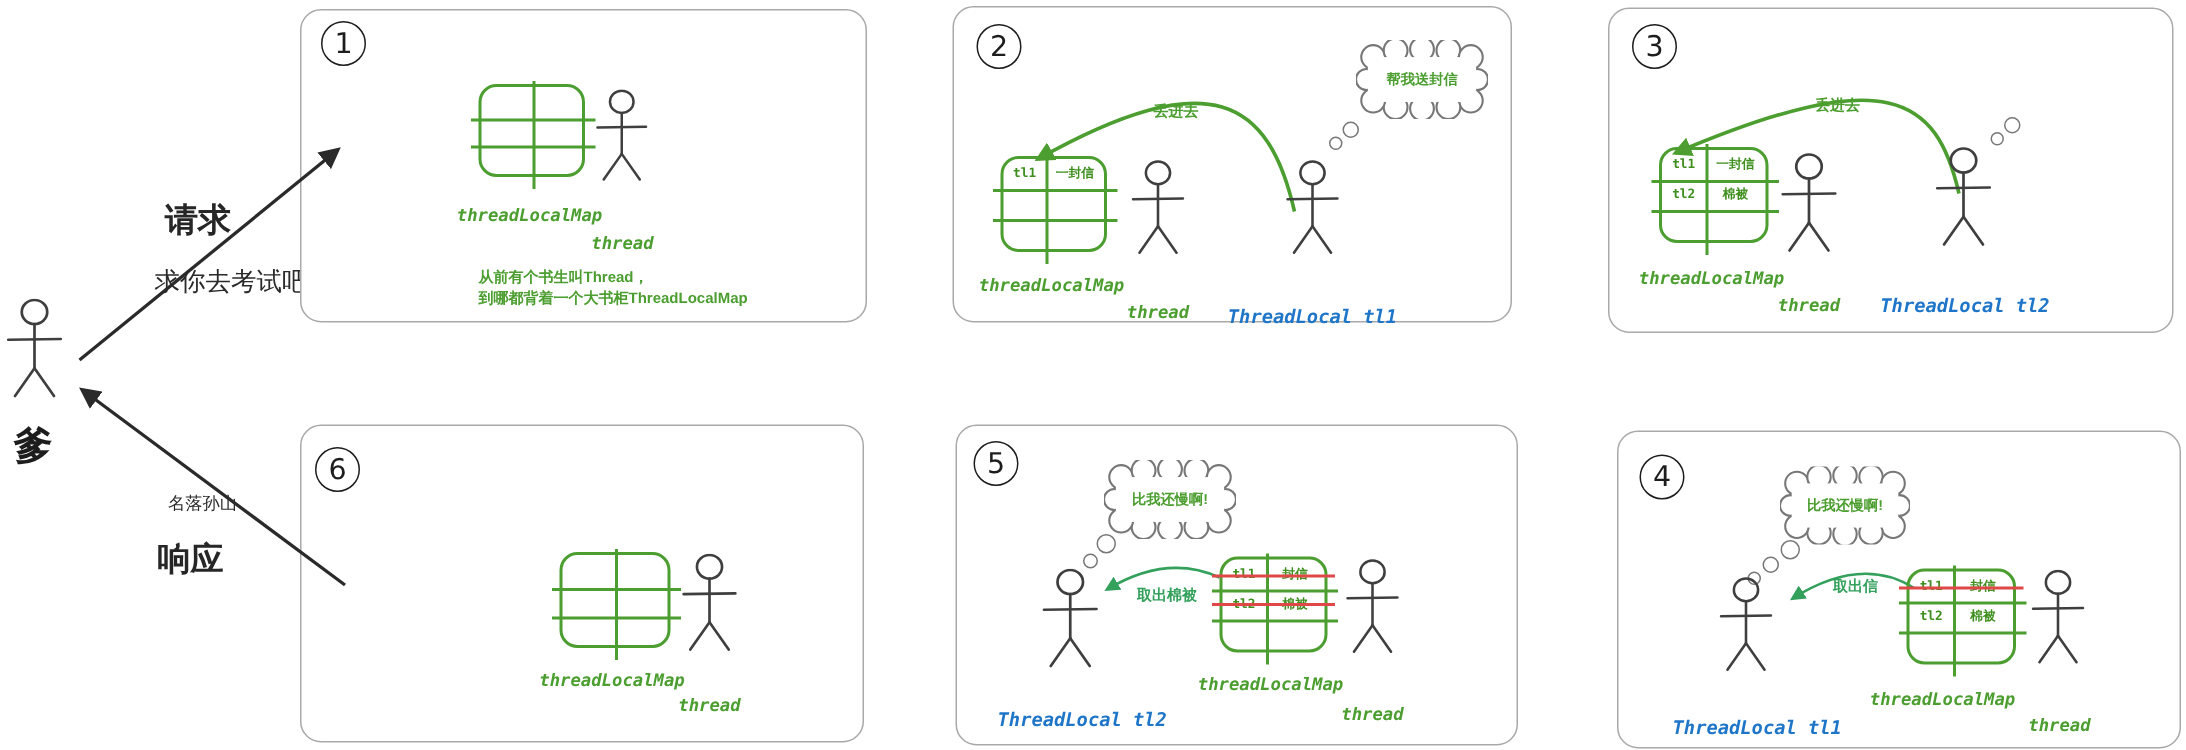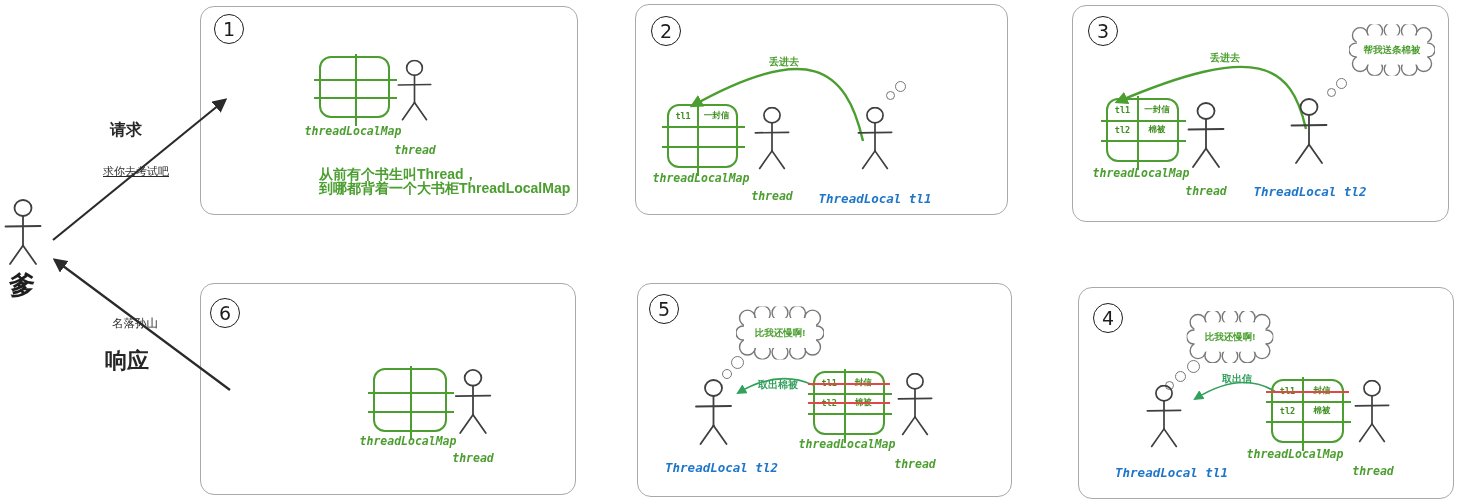--- a/index.html
+++ b/index.html
@@ -1,26 +1,26 @@
 <!DOCTYPE html>
 <html><head>
 <meta charset="utf-8">
 <style>
   html,body{margin:0;padding:0;background:#fff;}
   .stage{position:relative;width:1457px;height:500px;background:#fff;overflow:hidden;
          font-family:"Liberation Sans",sans-serif;}
   .panel{position:absolute;background:#fff;border:1.6px solid #a9a9a9;border-radius:14px;z-index:1;}
-  .t{position:absolute;white-space:nowrap;}
+  .t{position:absolute;white-space:nowrap;margin-top:12px;}
   .numcircle{position:absolute;width:28px;height:28px;border:1.8px solid #1d1d1d;border-radius:50%;
              display:flex;align-items:center;justify-content:center;font-size:19px;color:#1d1d1d;
              font-family:"DejaVu Sans",sans-serif;}
   .mono{font-family:"DejaVu Sans Mono",monospace;font-style:italic;}
   .glabel{color:#4b9e2f;font-weight:bold;}
   .bluelabel{color:#1f76c9;font-weight:bold;}
-  .s9{font-size:14px;} .s10{font-size:10px;} .s11{font-size:11.5px;} .s12{font-size:12.5px;}
+  .s9{font-size:10px;} .s10{font-size:10px;} .s11{font-size:11.5px;} .s12{font-size:12.5px;}
   .center{text-align:center;}
   .stick{position:absolute;}
   .stick svg{width:100%;height:100%;overflow:visible;}
   .psvg{position:absolute;inset:0;width:100%;height:100%;pointer-events:none;overflow:visible;}
   .garrow{fill:none;stroke:#4b9e2f;stroke-width:2.4;}
   .tarrow{fill:none;stroke:#33a05c;stroke-width:1.7;}
   
   .lgrid,.sgrid{position:absolute;border:2.4px solid #4b9e2f;border-radius:12px;}
   .g-h{position:absolute;left:-7px;right:-9px;height:0;border-top:2.3px solid #4b9e2f;}
   .g-v{position:absolute;top:-4px;bottom:-10px;width:0;border-left:2.3px solid #4b9e2f;}
@@ -81,22 +81,22 @@
 </svg>
 
 <div class="stage">
 
   <div class="stick" style="left:3px;top:196px;width:40px;height:74px">
     <svg viewBox="0 0 40 68">
         <use href="#stick-sym"></use>
       </svg>
   </div>
   <div class="t" style="left:9px;top:268px;font-size:26px;font-weight:bold;color:#1d1d1d;">爹</div>
-  <div class="t" style="left:110px;top:120px;font-size:16px;font-weight:bold;color:#262626;">请求</div>
-  <div class="t" style="left:103px;top:164px;font-size:11px;color:#2a2a2a;text-decoration:underline;">求你去考试吧</div>
+  <div class="t" style="left:110px;top:120px;font-size:22px;font-weight:bold;color:#262626;">请求</div>
+  <div class="t" style="left:103px;top:164px;font-size:17px;color:#2a2a2a;">求你去考试吧</div>
   <div class="t" style="left:112px;top:316px;font-size:11.5px;color:#2a2a2a;">名落孙山</div>
   <div class="t" style="left:105px;top:346px;font-size:22px;font-weight:bold;color:#262626;">响应</div>
 
   <div class="panel" style="left:200px;top:6px;width:376px;height:207px">
     <div class="numcircle" style="left:13px;top:7px">
       <span>1</span>
     </div>
     <div class="lgrid" style="left:118px;top:49px;width:67px;height:58px">
       <div class="g-h" style="top:36%"></div>
       <div class="g-h" style="top:68%"></div>
@@ -137,20 +137,26 @@
           <use href="#stick-sym"></use>
         </svg>
     </div>
     <div class="t glabel mono s11 center" style="left:100px;top:184px;width:72px">thread</div>
     <div class="stick" style="left:220px;top:99px;width:38px;height:70px">
       <svg viewBox="0 0 40 68">
           <use href="#stick-sym"></use>
         </svg>
     </div>
     <div class="t bluelabel mono s12 center" style="left:179px;top:186px;width:120px">ThreadLocal tl1</div>
+    <div class="cloud" style="left:268px;top:20px;width:88px;height:56px">
+      <svg viewBox="0 0 100 60">
+          <use href="#cloud-sym"></use>
+        </svg>
+      <div class="cloudtext">帮我送封信</div>
+    </div>
     <div class="dot" style="left:259px;top:76px;width:9px;height:9px"></div>
     <div class="dot" style="left:250px;top:86px;width:7px;height:7px"></div>
   </div>
 
   <div class="panel" style="left:1072px;top:5px;width:375px;height:215px">
     <div class="numcircle" style="left:15px;top:10px">
       <span>3</span>
     </div>
     <svg class="psvg" viewBox="0 0 375 215">
       <path class="garrow" d="M233,123 C218,58 185,36 44,96" marker-end="url(#mk-green)"></path>
@@ -172,26 +178,20 @@
           <use href="#stick-sym"></use>
         </svg>
     </div>
     <div class="t glabel mono s11 center" style="left:97px;top:178px;width:72px">thread</div>
     <div class="stick" style="left:216px;top:90px;width:40px;height:72px">
       <svg viewBox="0 0 40 68">
           <use href="#stick-sym"></use>
         </svg>
     </div>
     <div class="t bluelabel mono s12 center" style="left:177px;top:178px;width:120px">ThreadLocal tl2</div>
-    <div class="cloud" style="left:276px;top:17px;width:86px;height:54px">
-      <svg viewBox="0 0 100 60">
-          <use href="#cloud-sym"></use>
-        </svg>
-      <div class="cloudtext">帮我送条棉被</div>
-    </div>
     <div class="dot" style="left:263px;top:72px;width:9px;height:9px"></div>
     <div class="dot" style="left:254px;top:82px;width:7px;height:7px"></div>
   </div>
 
   <div class="panel" style="left:200px;top:283px;width:374px;height:210px">
     <div class="numcircle" style="left:9px;top:14px">
       <span>6</span>
     </div>
     <div class="lgrid" style="left:172px;top:84px;width:70px;height:60px">
       <div class="g-h" style="top:36%"></div>

